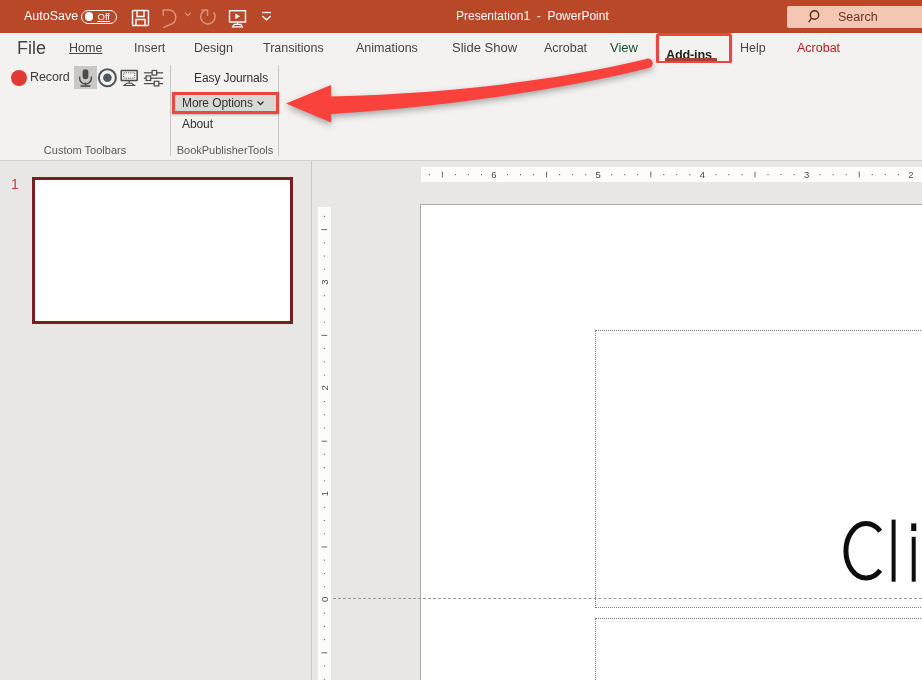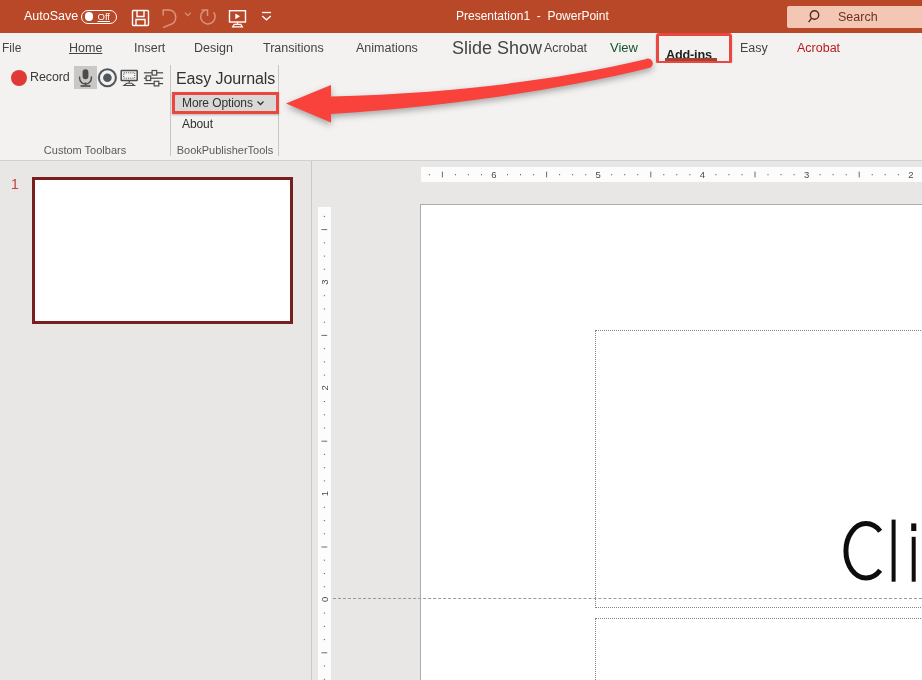--- a/index.html
+++ b/index.html
@@ -47,32 +47,32 @@
 <div class="abs" style="left:456px;top:0;height:33px;line-height:33px;color:#fff;font-size:12px;">Presentation1&nbsp;&nbsp;-&nbsp;&nbsp;PowerPoint</div>
 
 <div class="abs" style="left:787px;top:6px;width:200px;height:22px;background:#F4C7B4;border-radius:2px;"></div>
 <svg class="abs" style="left:807px;top:9px;" width="16" height="16" viewBox="0 0 16 16">
   <circle cx="7.5" cy="6" r="4.2" stroke="#59291C" stroke-width="1.4" fill="none"></circle>
   <path d="M4.6 9.2 L1.6 13.2" stroke="#59291C" stroke-width="1.4"></path>
 </svg>
 <div class="abs" style="left:838px;top:6px;height:22px;line-height:22px;color:#6E3120;font-size:12.5px;">Search</div>
 
 <div class="abs" style="left:0;top:33px;width:922px;height:30px;background:#F3F2F1;"></div>
-<div class="abs tabs" style="top:33px;height:30px;line-height:30px;font-size:12px;color:#444;left:2px;">File</div>
+<div class="abs tabs" style="top:33px;height:30px;line-height:30px;font-size:18px;color:#444;left:17px;">File</div>
 <div class="abs" style="top:33px;height:30px;line-height:30px;font-size:12.5px;color:#444;left:69px;text-decoration:underline;">Home</div>
 <div class="abs" style="top:33px;height:30px;line-height:30px;font-size:12.5px;color:#444;left:134px;">Insert</div>
 <div class="abs" style="top:33px;height:30px;line-height:30px;font-size:12.5px;color:#444;left:194px;">Design</div>
 <div class="abs" style="top:33px;height:30px;line-height:30px;font-size:12.5px;color:#444;left:263px;">Transitions</div>
 <div class="abs" style="top:33px;height:30px;line-height:30px;font-size:12.5px;color:#444;left:356px;">Animations</div>
-<div class="abs" style="top:33px;height:30px;line-height:30px;font-size:18px;color:#444;left:452px;">Slide Show</div>
+<div class="abs" style="top:33px;height:30px;line-height:30px;font-size:13px;color:#444;left:452px;">Slide Show</div>
 <div class="abs" style="top:33px;height:30px;line-height:30px;font-size:12.5px;color:#444;left:544px;">Acrobat</div>
 <div class="abs" style="top:33px;height:30px;line-height:30px;font-size:13px;color:#14532d;left:610px;">View</div>
 <div class="abs" style="top:33px;height:30px;line-height:30px;font-size:12.7px;color:#1f1f1f;font-weight:bold;letter-spacing:-0.2px;left:666px;margin-top:7px;">Add-ins</div>
 <div class="abs" style="left:665px;top:58px;width:52px;height:3.5px;background:#A04334;"></div>
-<div class="abs" style="top:33px;height:30px;line-height:30px;font-size:12.5px;color:#444;left:740px;">Easy</div>
+<div class="abs" style="top:33px;height:30px;line-height:30px;font-size:12.5px;color:#444;left:740px;">Help</div>
 <div class="abs" style="top:33px;height:30px;line-height:30px;font-size:12.5px;color:#b91c1c;left:797px;">Acrobat</div>
 
 <div class="abs" style="left:656px;top:33px;width:76px;height:31px;border:3px solid #EA4740;border-radius:3px;box-shadow:0 1px 2px rgba(0,0,0,0.25);"></div>
 
 <div class="abs" style="left:0;top:63px;width:922px;height:97px;background:#F3F2F1;"></div>
 <div class="abs" style="left:0;top:160px;width:922px;height:1px;background:#D2D0CE;"></div>
 <div class="abs" style="left:11px;top:69.5px;width:16px;height:16px;border-radius:50%;background:#DF3A36;"></div>
 <div class="abs" style="left:30px;top:63px;height:29px;line-height:29px;font-size:12.5px;letter-spacing:-0.1px;color:#3B3A39;">Record</div>
 
 <div class="abs" style="left:74px;top:66px;width:23px;height:23px;background:#C9C8C7;"></div>
@@ -104,21 +104,21 @@
     <path d="M1.9 17.6 H21.1"></path>
     <rect x="10.1" y="4.5" width="4.6" height="4.6"></rect>
     <rect x="4.1" y="9.9" width="4.6" height="4.6"></rect>
     <rect x="12.2" y="15.3" width="4.6" height="4.6"></rect>
   </g>
 </svg>
 
 <div class="abs" style="left:169.5px;top:65px;width:1px;height:91px;background:#C8C6C4;"></div>
 <div class="abs" style="left:278px;top:65px;width:1px;height:91px;background:#C8C6C4;"></div>
 
-<div class="abs" style="left:176px;top:69px;height:19px;line-height:19px;font-size:16px;letter-spacing:-0.1px;color:#323130;">Easy Journals</div>
+<div class="abs" style="left:194px;top:69px;height:19px;line-height:19px;font-size:12px;letter-spacing:-0.1px;color:#323130;">Easy Journals</div>
 <div class="abs" style="left:173px;top:93px;width:104px;height:20px;background:#DAD8D6;"></div>
 <div class="abs" style="left:182px;top:93px;height:20px;line-height:20px;font-size:12px;letter-spacing:-0.1px;color:#323130;">More Options</div>
 <svg class="abs" style="left:256px;top:100px;" width="10" height="8" viewBox="0 0 10 8">
     <path d="M1.5 1.5 L4.5 4.5 L7.5 1.5" stroke="#323130" stroke-width="1.3" fill="none"></path>
   </svg>
 <div class="abs" style="left:172px;top:92px;width:107px;height:22px;border:3px solid #EA4740;box-shadow:0 1px 2px rgba(0,0,0,0.25);"></div>
 <div class="abs" style="left:182px;top:115px;height:19px;line-height:19px;font-size:12px;letter-spacing:-0.1px;color:#323130;">About</div>
 <div class="abs" style="left:85px;top:144px;transform:translateX(-50%);font-size:11px;color:#5C5A58;">Custom Toolbars</div>
 <div class="abs" style="left:225px;top:144px;transform:translateX(-50%);font-size:11px;color:#5C5A58;">BookPublisherTools</div>
 

